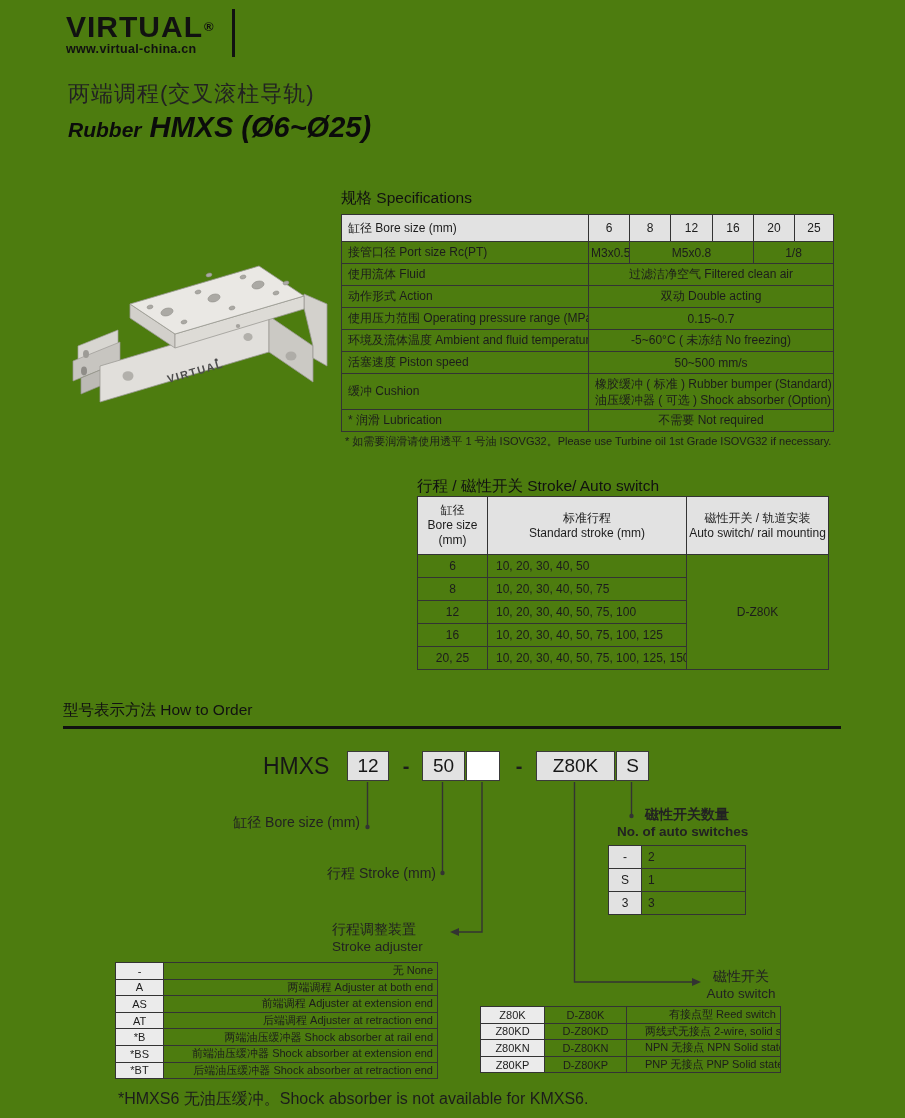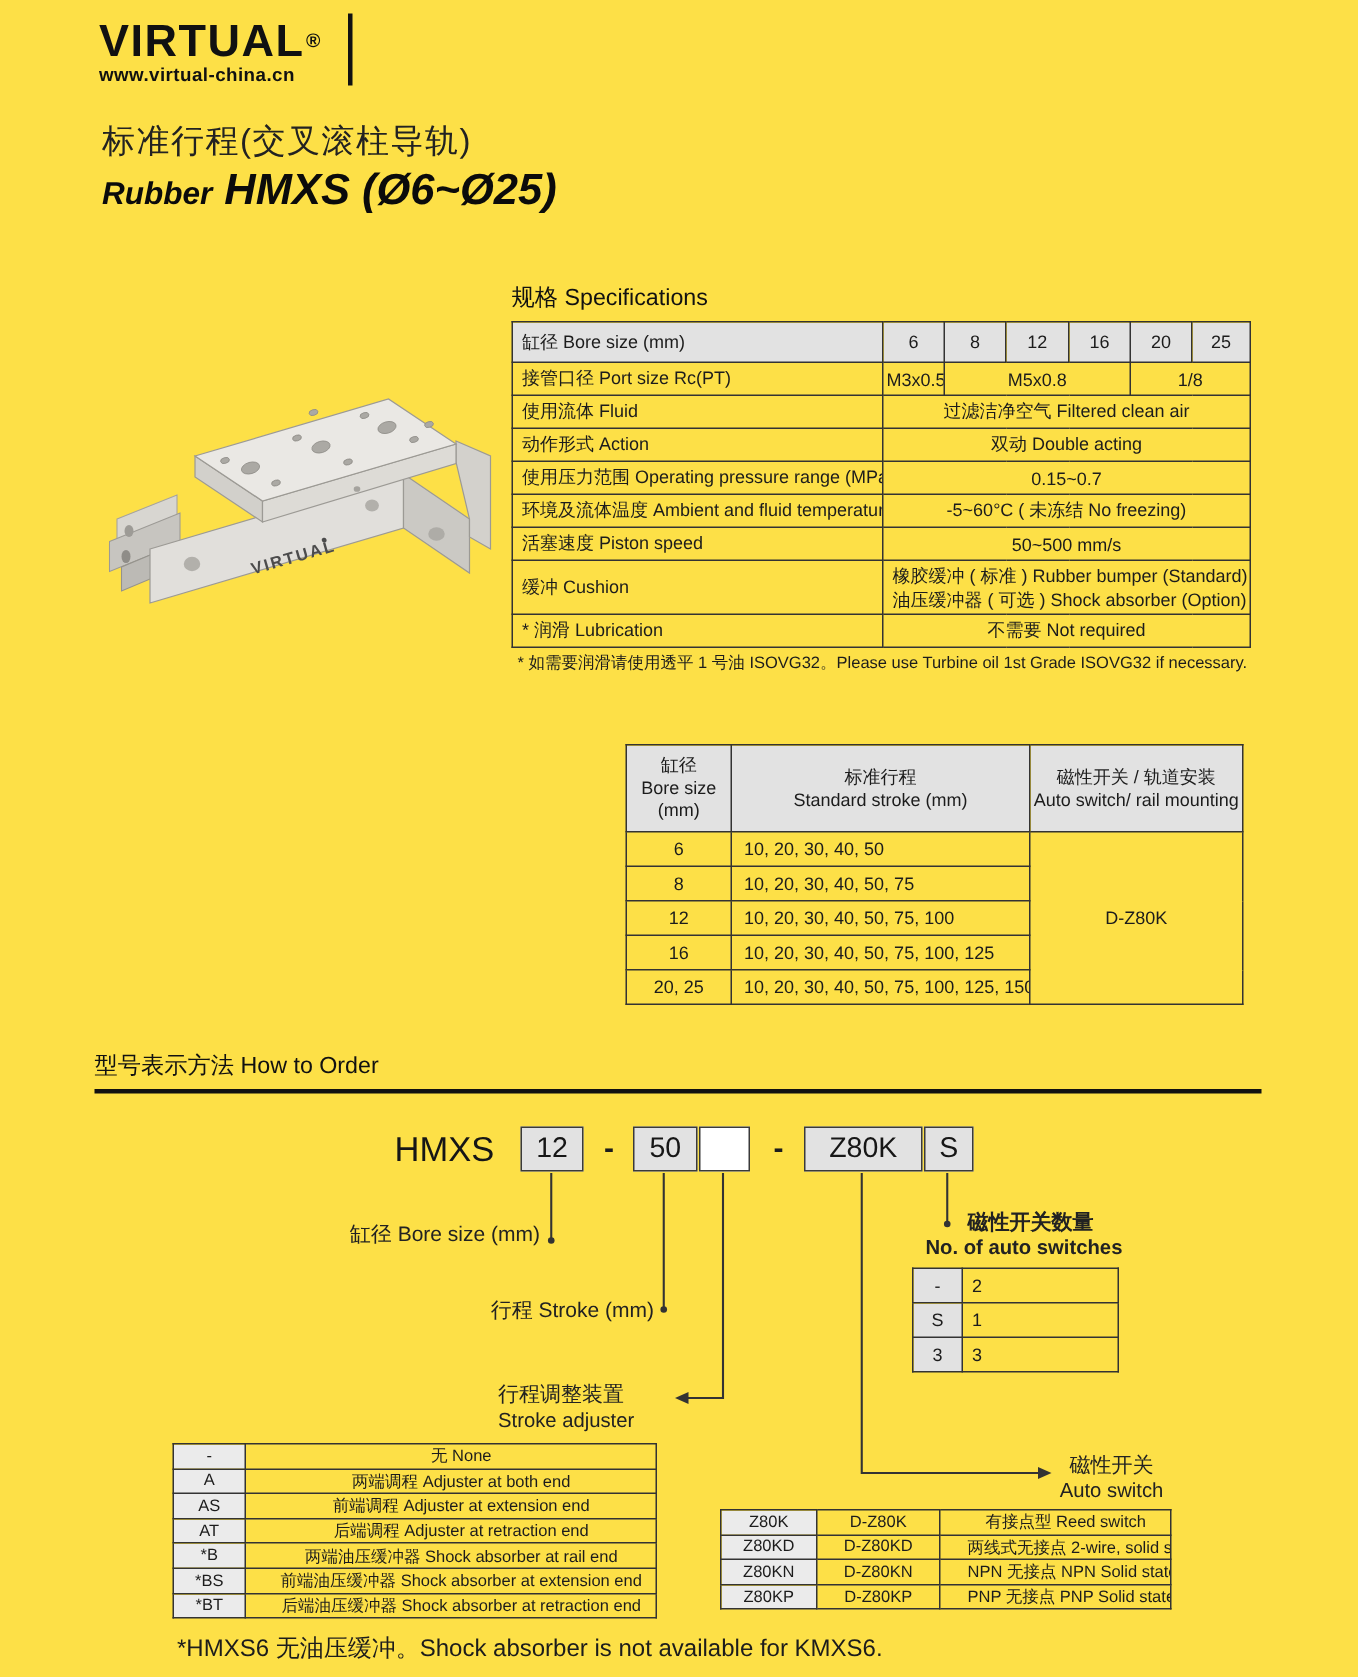--- a/index.html
+++ b/index.html
@@ -1,16 +1,16 @@
 <!DOCTYPE html>
 <html><head>
 <meta charset="utf-8">
 <style>
   html,body{margin:0;padding:0;background:#888;}
-  #page{position:relative;width:905px;height:1118px;background:#fde047;margin:0 auto;
+  #page{position:relative;width:905px;height:1118px;background:#4d7c0f;margin:0 auto;
         font-family:"Liberation Sans","DejaVu Sans",sans-serif;color:#1c1c1c;overflow:hidden;}
   .abs{position:absolute;}
 
   
   .brand{font-size:30px;font-weight:700;letter-spacing:1px;color:#111;line-height:30px;}
   .brand sup{font-size:13px;font-weight:700;vertical-align:6px;margin-left:1px;}
   .website{font-size:12.5px;font-weight:700;letter-spacing:.3px;color:#111;margin-top:0px;}
   .logo-divider{width:3px;height:48px;background:#111;}
   .cn-title{font-size:22px;color:#222;letter-spacing:1px;}
   .series-line{display:flex;align-items:baseline;font-style:italic;font-weight:700;color:#0b0b0b;}
@@ -49,38 +49,38 @@
 
   .pt-label-cn{font-size:14px;color:#222;line-height:18px;}
   .pt-label-en{font-size:13.5px;color:#222;line-height:17px;}
   .r-align{text-align:right;}
   .c-align{text-align:center;}
 
   .mini-table td{font-size:12px;height:20px;}
   .mini-table td.code{background:#e2e2e2;}
   .opt-table td{font-size:11px;height:15.6px;padding:0 4px;}
   .opt-table td.code{background:#ebebeb;text-align:center;padding:0 2px;}
-  .opt-table td.desc{text-align:center;padding-left:18px;}
+  .opt-table td.desc{text-align:right;padding-left:18px;}
   .small-note{font-size:16px;color:#1c1c1c;white-space:nowrap;}
 
   svg{display:block;}
   .overlay{pointer-events:none;}
 </style>
 </head>
 <body>
 
 <div id="page">
 
   <div class="abs" style="left:66px;top:12px;">
     <div class="brand"><span>VIRTUAL</span><sup>®</sup></div>
     <div class="website">www.virtual-china.cn</div>
   </div>
   <div class="abs logo-divider" style="left:232px;top:9px;"></div>
 
-  <div class="abs cn-title" style="left:68px;top:79px;">标准行程(交叉滚柱导轨)</div>
+  <div class="abs cn-title" style="left:68px;top:79px;">两端调程(交叉滚柱导轨)</div>
   <div class="abs series-line" style="left:68px;top:111px;">
     <span class="series-word">Rubber</span>
     <span class="series-name">HMXS (Ø6~Ø25)</span>
   </div>
 
   <div class="abs" style="left:62px;top:234px;width:278px;height:188px;">
     <svg viewBox="0 0 278 188" width="278" height="188">
 
       <polygon points="16,112 56,96 56,112 16,128" fill="#d8d6d1" stroke="#a5a39e" stroke-width="0.7"></polygon>
       <polygon points="11,127 58,108 58,128 11,147" fill="#c7c5c0" stroke="#9c9a95" stroke-width="0.7"></polygon>
@@ -181,20 +181,21 @@
       </td>
     </tr>
     <tr>
       <td class="lbl">* 润滑 Lubrication</td>
       <td colspan="6">不需要 Not required</td>
     </tr>
   </tbody>
     </table>
   <div class="abs footnote" style="left:345px;top:434px;">* 如需要润滑请使用透平 1 号油 ISOVG32。Please use Turbine oil 1st Grade ISOVG32 if necessary.</div>
 
+  <div class="abs sec-title" style="left:417px;top:476px;">行程 / 磁性开关 Stroke/ Auto switch</div>
 
   <table class="abs stroke-table" style="left:417px;top:496px;">
     <colgroup>
         <col style="width:70px">
         <col style="width:199px">
         <col style="width:142px">
       </colgroup>
     <tbody>
         <tr class="hdr">
       <td>

